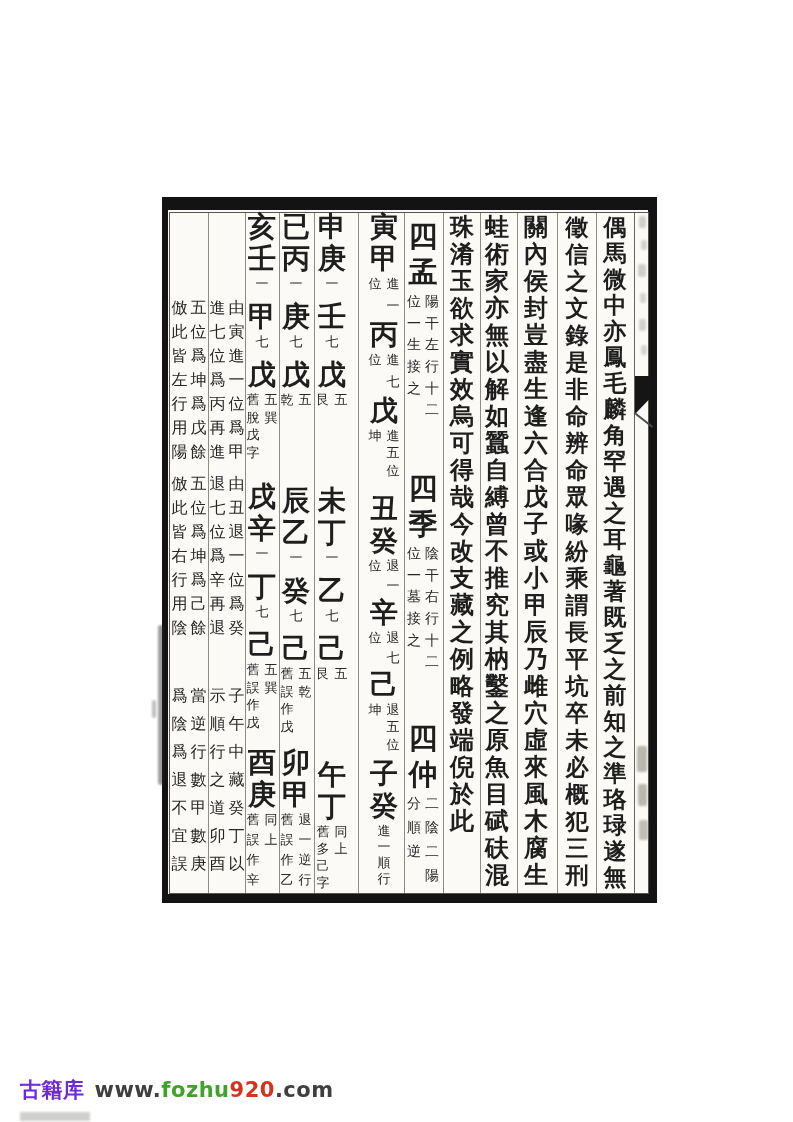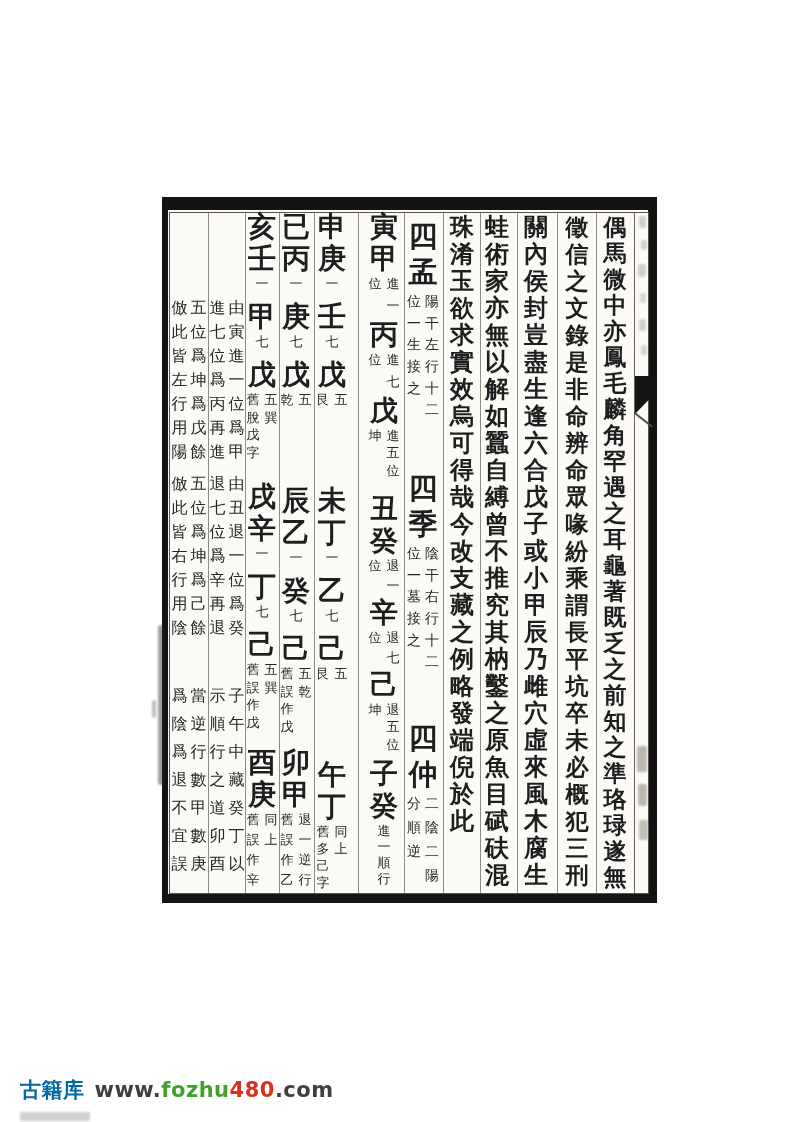--- a/index.html
+++ b/index.html
@@ -26,21 +26,21 @@
         letter-spacing:0;}
   .dual{display:flex;flex-direction:row-reverse;width:100%;}
   .dual .sub{width:50%;}
   .dual .char{font-weight:500;color:#262626;}
   .ssmall{width:100%;}
   .ssmall .char{font-weight:500;color:#262626;}
   .spacer{display:block;width:100%;}
   
   #watermark{position:absolute;left:20px;top:1076px;font-family:"DejaVu Sans","Liberation Sans",sans-serif;
              font-weight:bold;font-size:21px;letter-spacing:.5px;white-space:nowrap;}
-  #wm-brand{color:#0369a1;margin-right:10px;}
+  #wm-brand{color:#6d28d9;margin-right:10px;}
   #wm-www{color:#3f3f3f;}
   #wm-domain{color:#3fa32a;}
   #wm-number{color:#d6321e;}
   #wm-tld{color:#3f3f3f;}
   #wm-cut{position:absolute;left:20px;top:1112px;width:70px;height:9px;background:#8a8a84;
           opacity:.4;filter:blur(1px);}
 </style>
 </head>
 <body>
 
@@ -720,17 +720,17 @@
             <div class="char" style="height: 28px; font-size: 16px;">退</div>
             <div class="char" style="height: 28px; font-size: 16px;">不</div>
             <div class="char" style="height: 28px; font-size: 16px;">宜</div>
             <div class="char" style="height: 28px; font-size: 16px;">誤</div>
           </div>
         </div>
       </div>
     </div>
 
   <div id="watermark">
-    <span id="wm-brand">古籍库</span><span id="wm-www">www.</span><span id="wm-domain">fozhu</span><span id="wm-number">480</span><span id="wm-tld">.com</span>
+    <span id="wm-brand">古籍库</span><span id="wm-www">www.</span><span id="wm-domain">fozhu</span><span id="wm-number">920</span><span id="wm-tld">.com</span>
   </div>
   <div id="wm-cut"></div>
 
 </div>
 
 </body></html>

